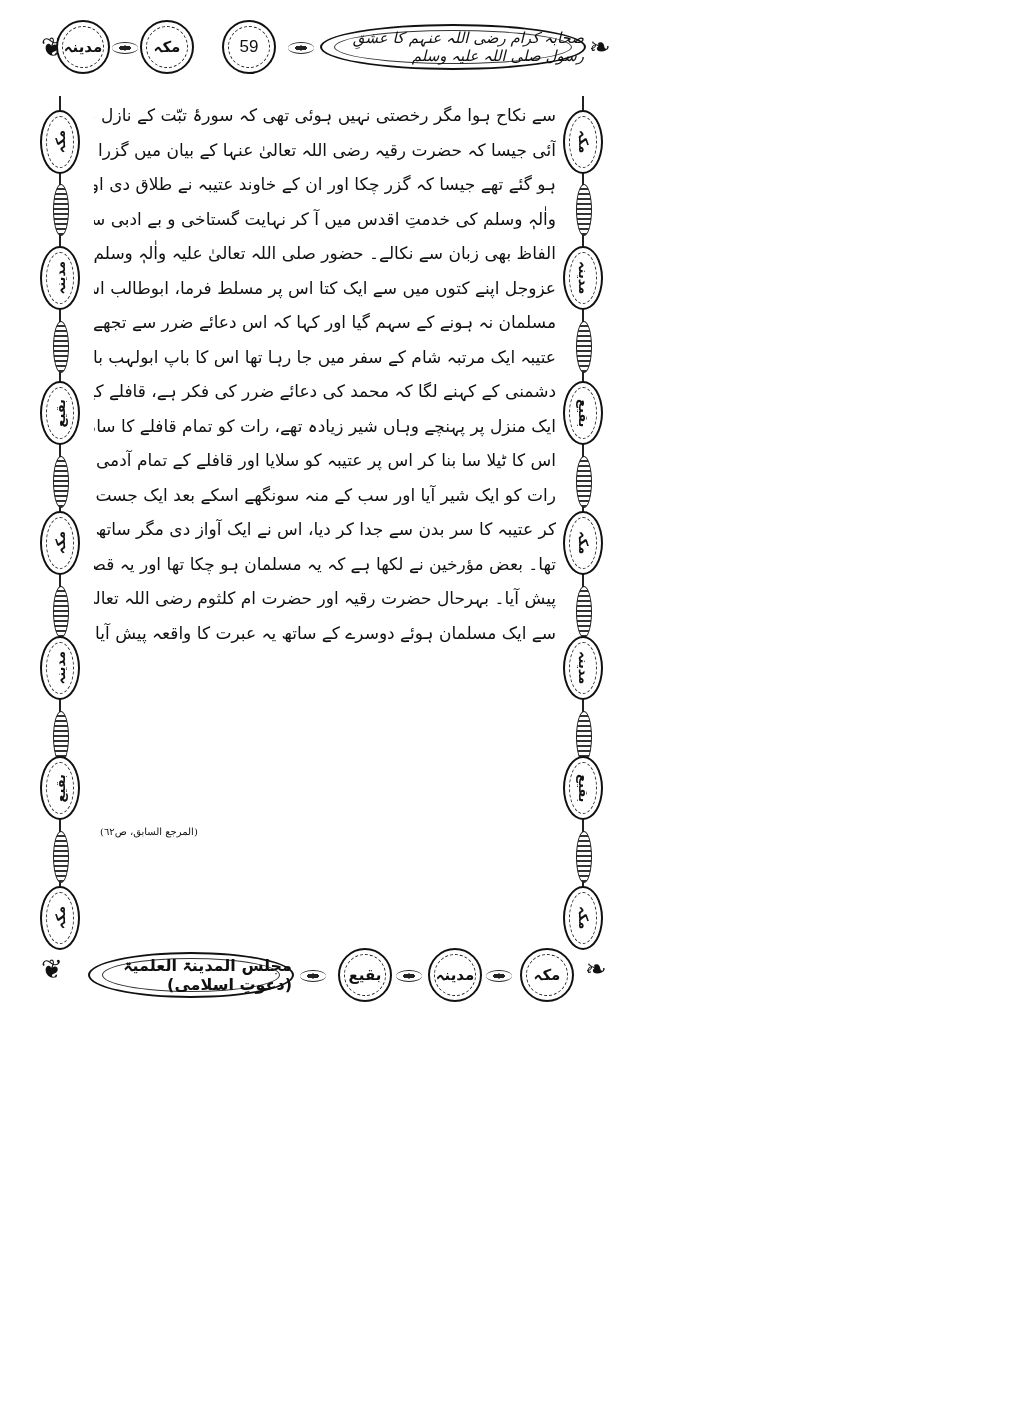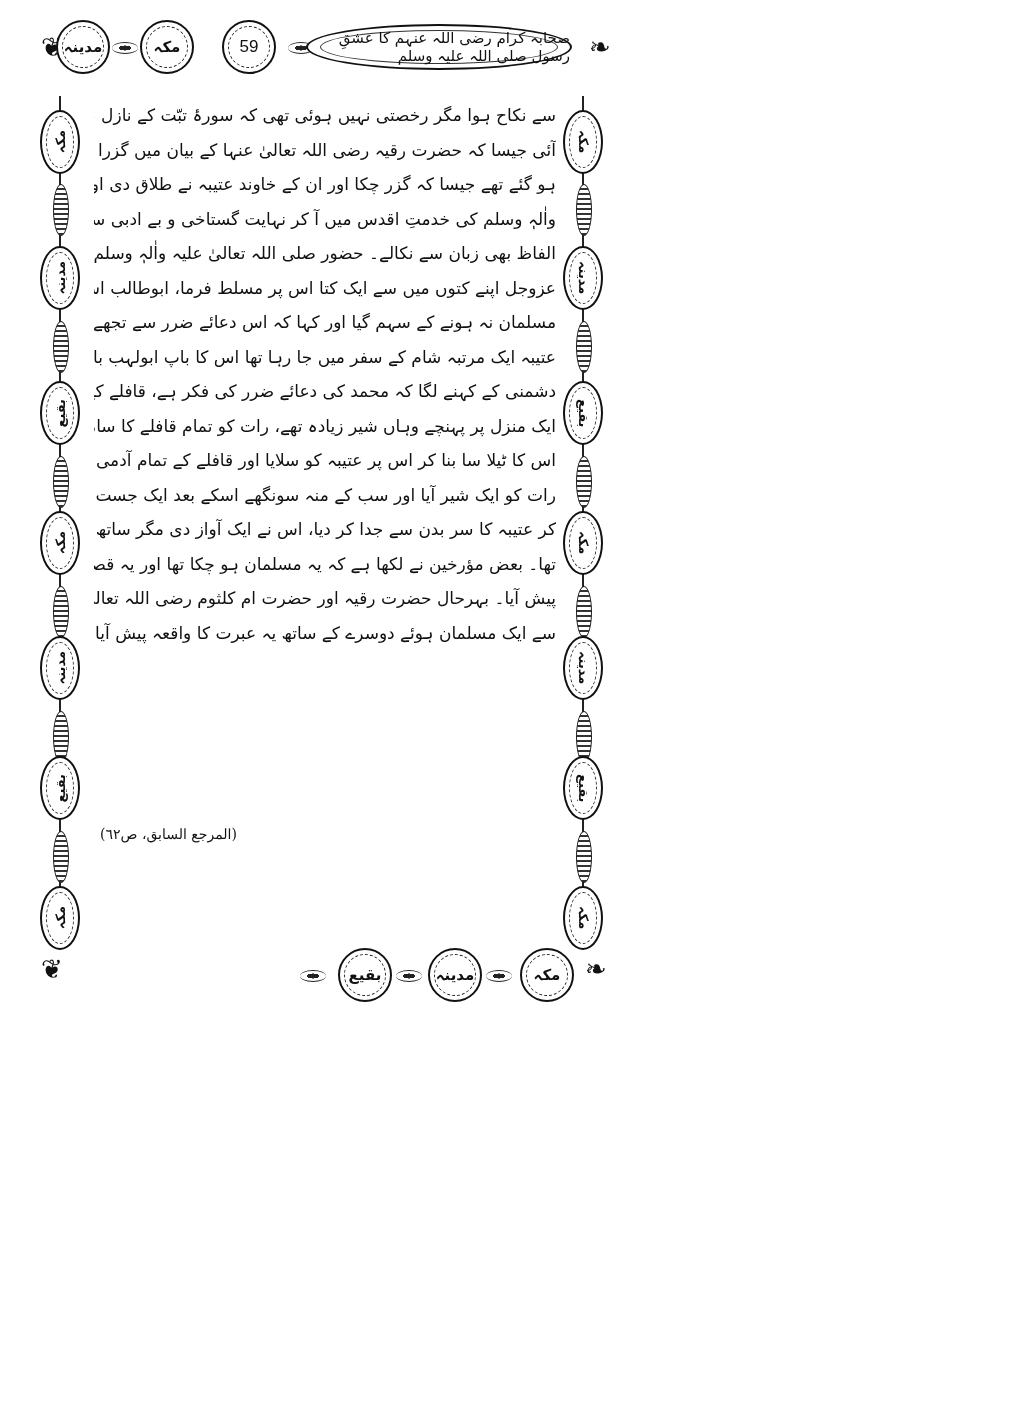--- a/index.html
+++ b/index.html
@@ -47,41 +47,41 @@
     .side-knot { position: absolute; left: 13px; width: 14px; height: 50px; border-radius: 50%;
                  border: 1px solid #222; background: repeating-linear-gradient(0deg, #333 0 2px, #fff 2px 5px); }
 
     
     .content { position: absolute; left: 94px; top: 98px; width: 462px; direction: rtl;
                text-align: justify; }
     .line { font-size: 17px; line-height: 34.5px; height: 34.5px; white-space: nowrap;
             overflow: hidden; text-align: justify; text-align-last: justify; }
     .line.last { text-align-last: right; }
     .ref { position: absolute; left: 100px; top: 826px; font-family: "DejaVu Serif", serif;
-           font-size: 14px; direction: rtl; }
+           font-size: 10px; direction: rtl; }
   </style>
 </head>
 <body>
 
 <div class="page">
 
   <div class="band top">
     <div class="corner" style="left:-20px;top:10px;">❦</div>
     <div class="medallion" style="left:0;">
       <span class="lbl">مدینہ</span>
     </div>
     <div class="connector" style="left:56px;"></div>
     <div class="medallion" style="left:84px;">
       <span class="lbl">مکہ</span>
     </div>
     <div class="medallion" style="left:166px;">
       <span class="num">59</span>
     </div>
     <div class="connector" style="left:232px;"></div>
-    <div class="title-oval" style="left:250px;width:266px;">
+    <div class="title-oval" style="left:264px;width:266px;font-style:italic;">
       <span class="lbl">صحابہ کرام رضی اللہ عنہم کا عشقِ رسول صلی اللہ علیہ وسلم</span>
     </div>
     <div class="corner" style="left:528px;top:10px;">❧</div>
   </div>
 
   <div class="side left">
     <div class="stem"></div>
     <div class="side-med" style="top:14px;">
         <span class="lbl">مکہ</span>
       </div>
@@ -158,20 +158,23 @@
     <div class="line">کر عتیبہ کا سر بدن سے جدا کر دیا، اس نے ایک آواز دی مگر ساتھ ہی کام تمام ہو چکا</div>
     <div class="line">تھا۔ بعض مؤرخین نے لکھا ہے کہ یہ مسلمان ہو چکا تھا اور یہ قصہ پہلے بھائی کے ساتھ</div>
     <div class="line">پیش آیا۔ بہرحال حضرت رقیہ اور حضرت ام کلثوم رضی اللہ تعالیٰ عنہما کے پہلے شوہروں میں</div>
     <div class="line last">سے ایک مسلمان ہوئے دوسرے کے ساتھ یہ عبرت کا واقعہ پیش آیا۔</div>
   </div>
 
   <div class="ref">(المرجع السابق، ص٦٢)</div>
 
   <div class="band bottom">
     <div class="corner" style="left:-20px;top:4px;">❦</div>
+    <div class="title-oval bold" style="left:32px;width:206px;">
+      <span class="lbl">مجلس المدینۃ العلمیۃ (دعوتِ اسلامی)</span>
+    </div>
     <div class="connector" style="left:244px;"></div>
     <div class="medallion" style="left:282px;">
       <span class="lbl">بقیع</span>
     </div>
     <div class="connector" style="left:340px;"></div>
     <div class="medallion" style="left:372px;">
       <span class="lbl">مدینہ</span>
     </div>
     <div class="connector" style="left:430px;"></div>
     <div class="medallion" style="left:464px;">

